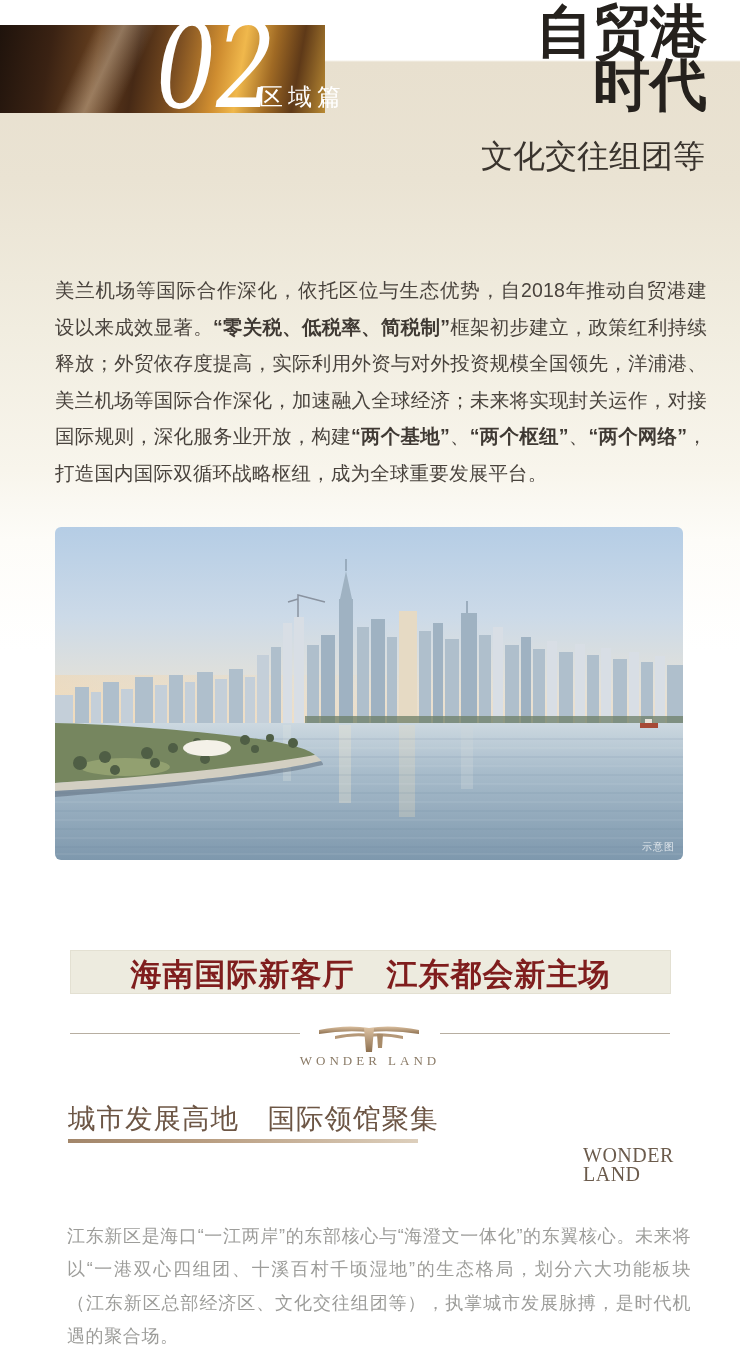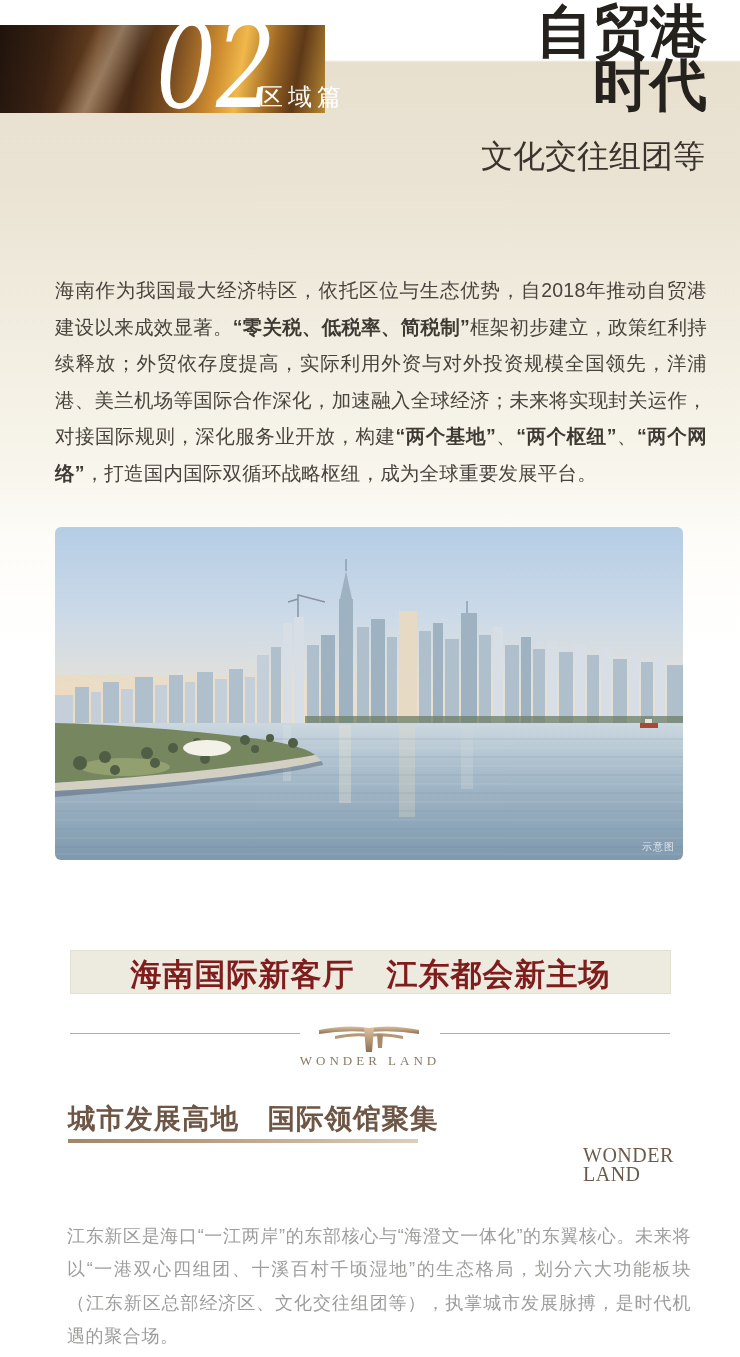--- a/index.html
+++ b/index.html
@@ -62,21 +62,21 @@
   .divider.right{left:440px;width:230px;}
   .logo-emblem{position:absolute;left:317px;top:1022px;width:104px;height:30px;}
   .logo-wordmark{
     position:absolute;left:298px;top:1053px;width:144px;text-align:center;
     font-family:"Liberation Serif","DejaVu Serif",serif;
     font-size:13px;letter-spacing:4px;color:#8a7a66;white-space:nowrap;
   }
   
   .section-heading{
     position:absolute;left:68px;top:1102px;
-    font-family:"Liberation Serif","DejaVu Serif",serif;font-weight:700;
+    font-family:"Liberation Serif","DejaVu Serif",serif;font-weight:400;
     font-size:27.5px;line-height:34px;color:#6d5645;letter-spacing:1px;white-space:nowrap;
   }
   .heading-underline{
     position:absolute;left:68px;top:1139px;width:350px;height:4px;
     background:linear-gradient(90deg,#a2866a 0%,#b99e82 40%,#ddcfbc 100%);
   }
   .brand-wordmark{
     position:absolute;left:583px;top:1146px;
     font-family:"Liberation Serif","DejaVu Serif",serif;
     font-size:20px;line-height:19px;letter-spacing:.5px;color:#6b5b4c;
@@ -92,21 +92,21 @@
 
 <div class="page">
 
   <div class="hero-img"></div>
   <div class="chapter-number">02</div>
   <div class="chapter-label">区域篇</div>
   <div class="main-title l1">自贸港</div>
   <div class="main-title l2">时代</div>
   <div class="subtitle">文化交往组团等</div>
 
-  <div class="intro"><span>海南作为我国最大经济特区，依托区位与生态优势，自2018年推动自贸港建设以来成效显著。</span><span class="bold">“零关税、低税率、简税制”</span><span>框架初步建立，政策红利持续释放；外贸依存度提高，实际利用外资与对外投资规模全国领先，洋浦港、美兰机场等国际合作深化，加速融入全球经济；未来将实现封关运作，对接国际规则，深化服务业开放，构建</span><span class="bold">“两个基地”</span><span>、</span><span class="bold">“两个枢纽”</span><span>、</span><span class="bold">“两个网络”</span><span>，打造国内国际双循环战略枢纽，成为全球重要发展平台。</span></div>
+  <div class="intro"><span>美兰机场等国际合作深化，依托区位与生态优势，自2018年推动自贸港建设以来成效显著。</span><span class="bold">“零关税、低税率、简税制”</span><span>框架初步建立，政策红利持续释放；外贸依存度提高，实际利用外资与对外投资规模全国领先，洋浦港、美兰机场等国际合作深化，加速融入全球经济；未来将实现封关运作，对接国际规则，深化服务业开放，构建</span><span class="bold">“两个基地”</span><span>、</span><span class="bold">“两个枢纽”</span><span>、</span><span class="bold">“两个网络”</span><span>，打造国内国际双循环战略枢纽，成为全球重要发展平台。</span></div>
 
   <div class="photo">
     <svg width="628" height="333" viewBox="0 0 628 333" xmlns="http://www.w3.org/2000/svg">
       <defs>
         <linearGradient id="sky" x1="0" y1="0" x2="0" y2="1">
           <stop offset="0" stop-color="#b5cde5"></stop>
           <stop offset=".45" stop-color="#ccdae8"></stop>
           <stop offset=".8" stop-color="#e3e1d9"></stop>
           <stop offset="1" stop-color="#efdfc8"></stop>
         </linearGradient>

